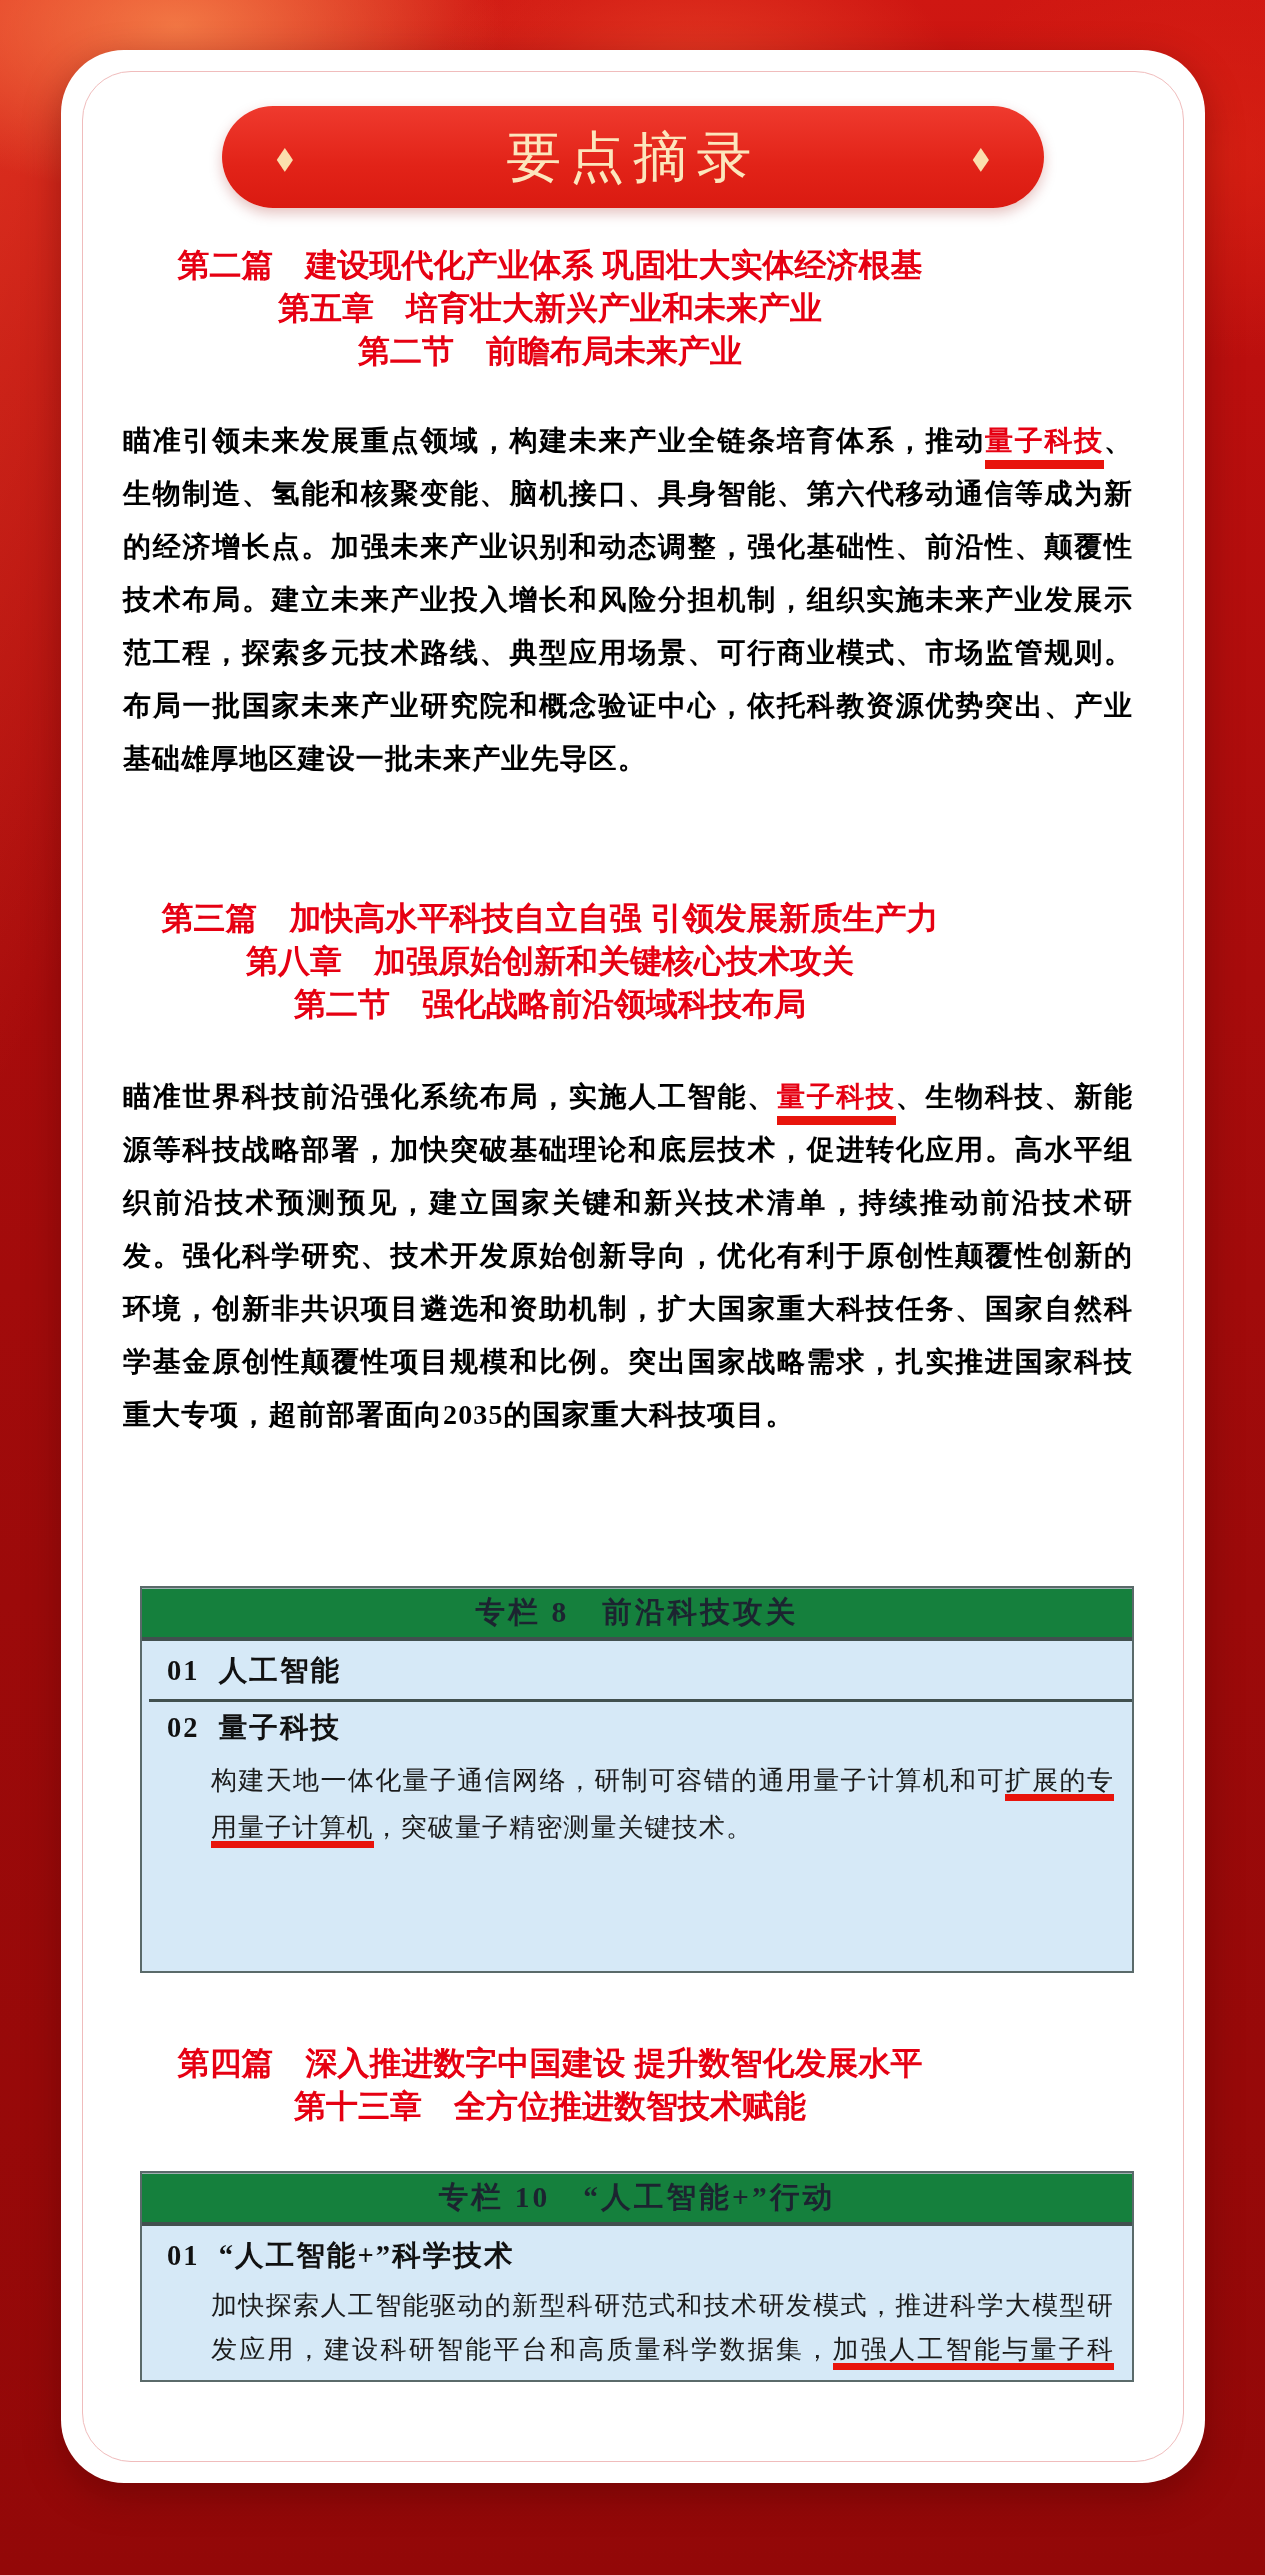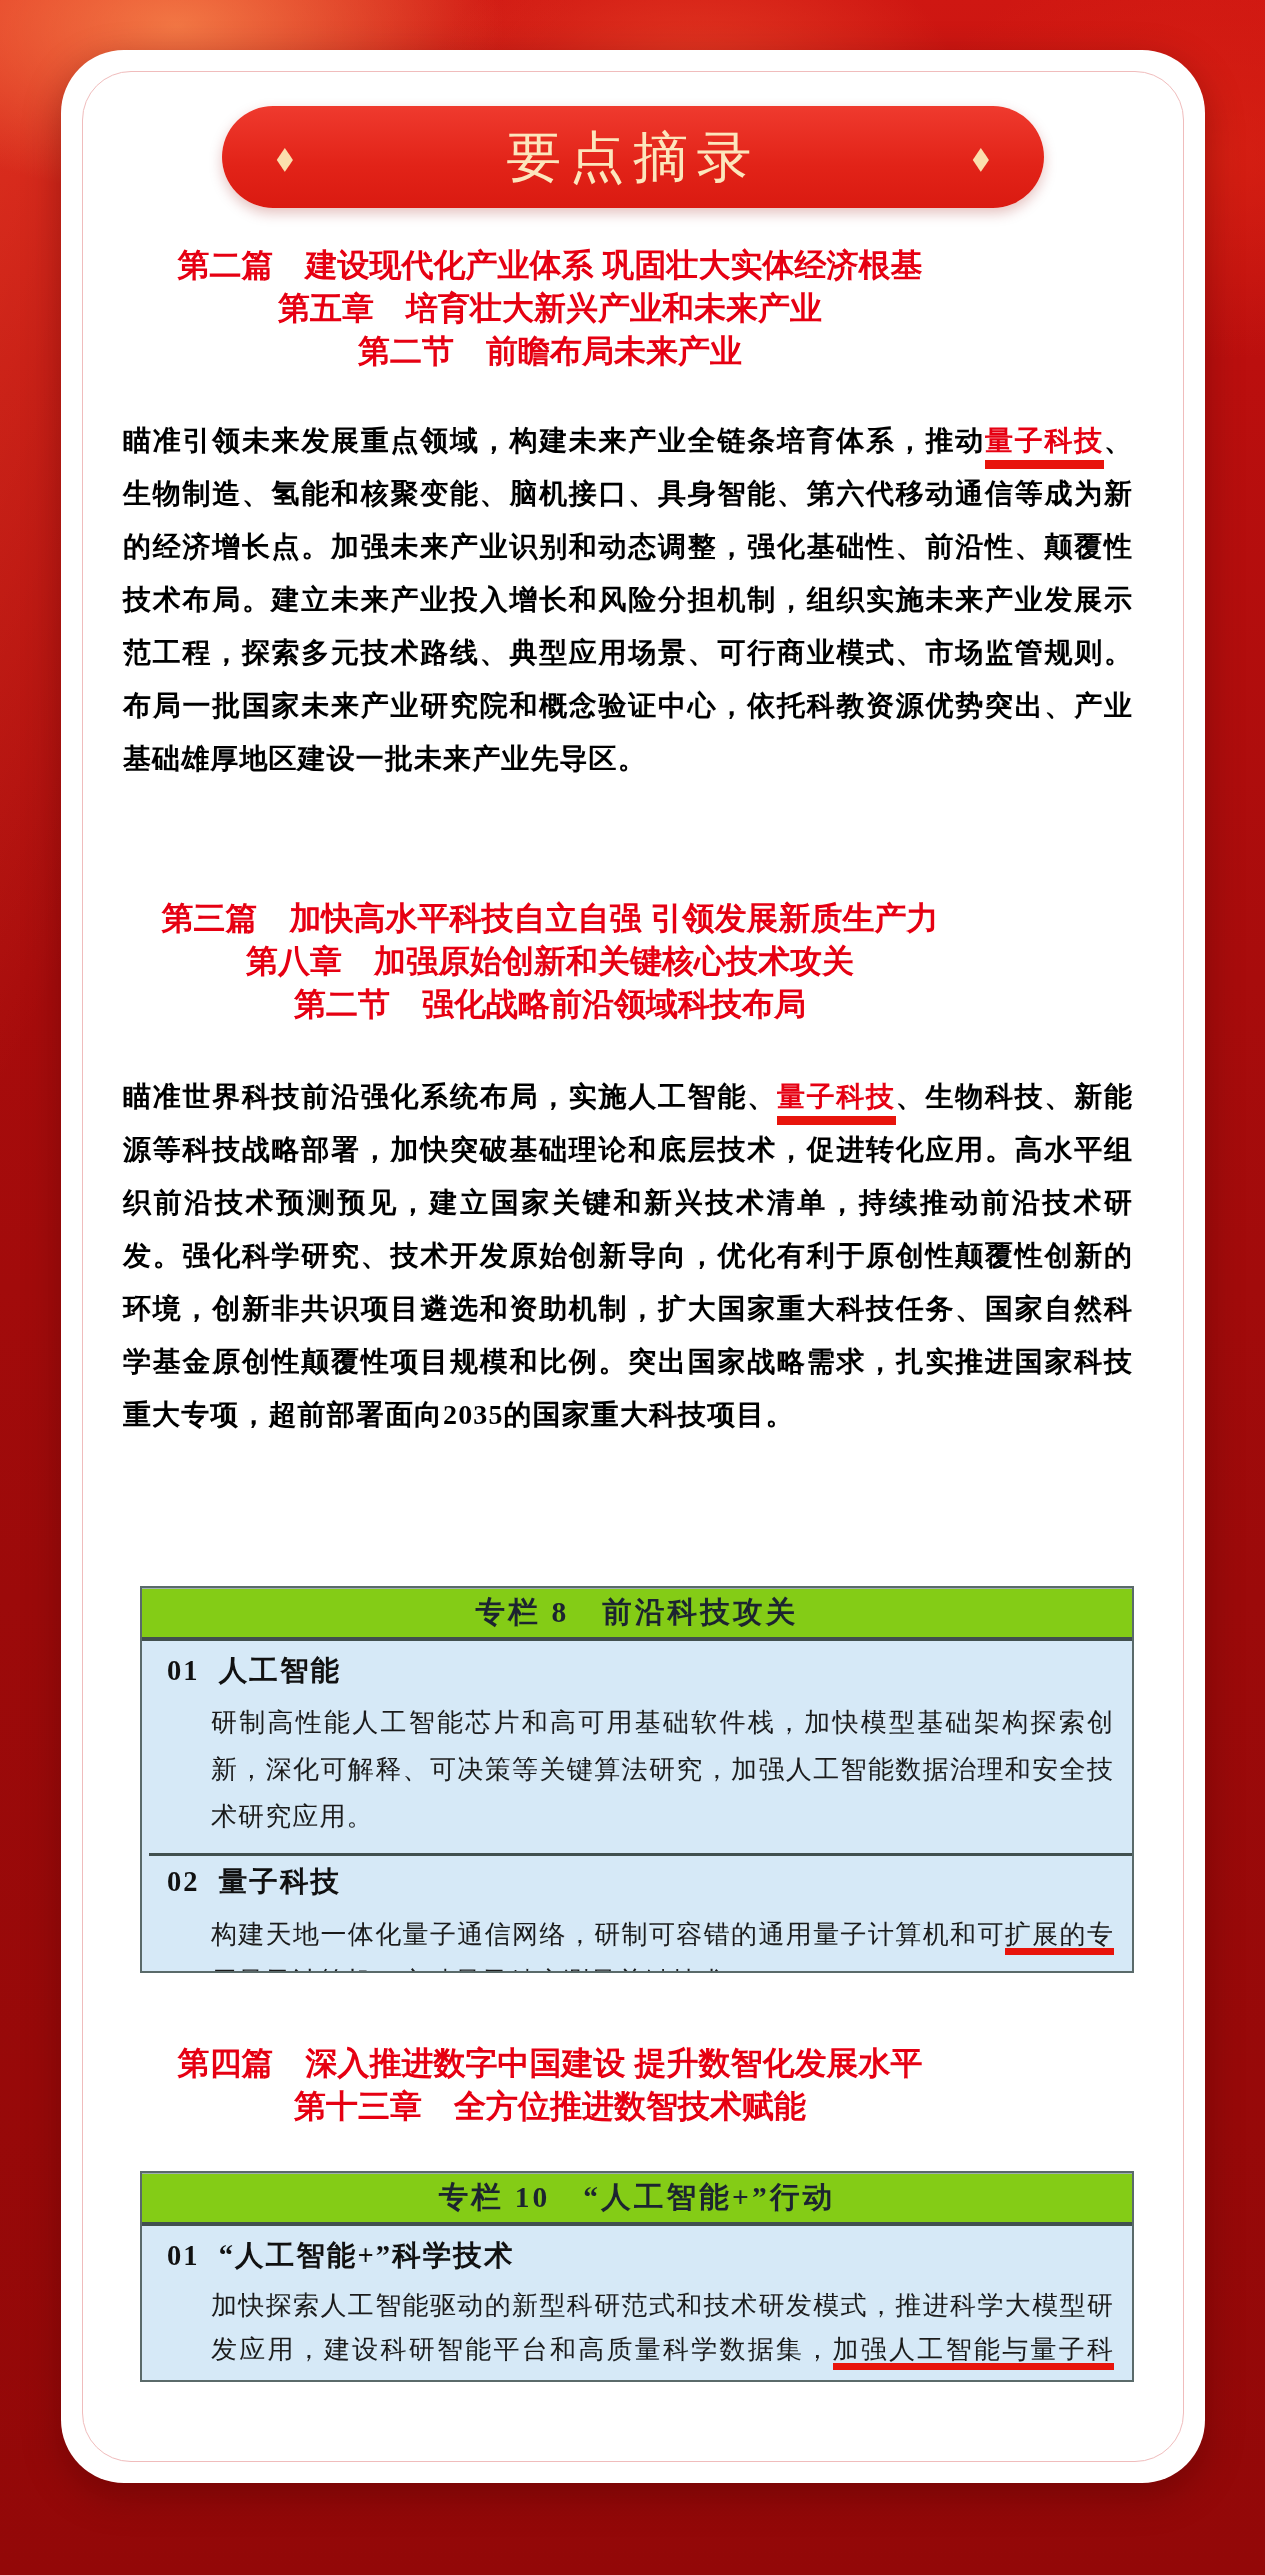--- a/index.html
+++ b/index.html
@@ -60,21 +60,21 @@
     padding-bottom:12.7px;
     background:linear-gradient(#e8140c,#e8140c) no-repeat 0 100%/100% 9px;
   }
   
   .panel{
     position:absolute;left:140px;width:994px;box-sizing:border-box;
     border:2.1px solid #5a6a6a;background:#d6e9f7;overflow:hidden;
     font-family:"Liberation Serif","DejaVu Serif",serif;
   }
   .panel-header{
-    background:#84cc16;height:49px;display:flex;align-items:center;justify-content:center;
+    background:#15803d;height:49px;display:flex;align-items:center;justify-content:center;
     font-size:29.5px;font-weight:700;color:#1c2430;letter-spacing:3.2px;
     border-bottom:4.7px solid #41504f;box-shadow:0 1.1px 0 #9fb0b2 inset;
   }
   .panel-body{padding:3.2px 18px 0 18px;margin-left:7px;}
   .panel-item{padding:7.4px 0 9.5px 0;}
   .panel-item + .panel-item{border-top:3.2px solid #41504f;margin:0 -18px;padding-left:18px;padding-right:18px;}
   .item-title{
     font-size:28.5px;font-weight:700;color:#111;letter-spacing:2.1px;
   }
   .item-title .num{display:inline-block;min-width:38px;margin-right:13.7px;}
@@ -116,21 +116,20 @@
     <div>第二节　强化战略前沿领域科技布局</div>
   </div>
 
   <p class="para" style="top:1066px"><span>瞄准世界科技前沿强化系统布局，实施人工智能、</span><span class="hl">量子科技</span><span>、生物科技、新能源等科技战略部署，加快突破基础理论和底层技术，促进转化应用。高水平组织前沿技术预测预见，建立国家关键和新兴技术清单，持续推动前沿技术研发。强化科学研究、技术开发原始创新导向，优化有利于原创性颠覆性创新的环境，创新非共识项目遴选和资助机制，扩大国家重大科技任务、国家自然科学基金原创性颠覆性项目规模和比例。突出国家战略需求，扎实推进国家科技重大专项，超前部署面向2035的国家重大科技项目。</span></p>
 
   <div class="panel panel1" style="top:1586px;height:387px">
     <div class="panel-header">专栏 8　前沿科技攻关</div>
     <div class="panel-body">
       <div class="panel-item">
         <div class="item-title"><span class="num">01</span><span>人工智能</span></div>
-        <p class="item-text"><span>研制高性能人工智能芯片和高可用基础软件栈，加快模型基础架构探索创新，深化可解释、可决策等关键算法研究，加强人工智能数据治理和安全技术研究应用。</span></p>
       </div>
       <div class="panel-item">
         <div class="item-title"><span class="num">02</span><span>量子科技</span></div>
         <p class="item-text"><span>构建天地一体化量子通信网络，研制可容错的通用量子计算机和可</span><span class="hlbar">扩展的专用量子计算机</span><span>，突破量子精密测量关键技术。</span></p>
       </div>
     </div>
   </div>
 
   <div class="heads" style="top:2042px">
     <div>第四篇　深入推进数字中国建设 提升数智化发展水平</div>

